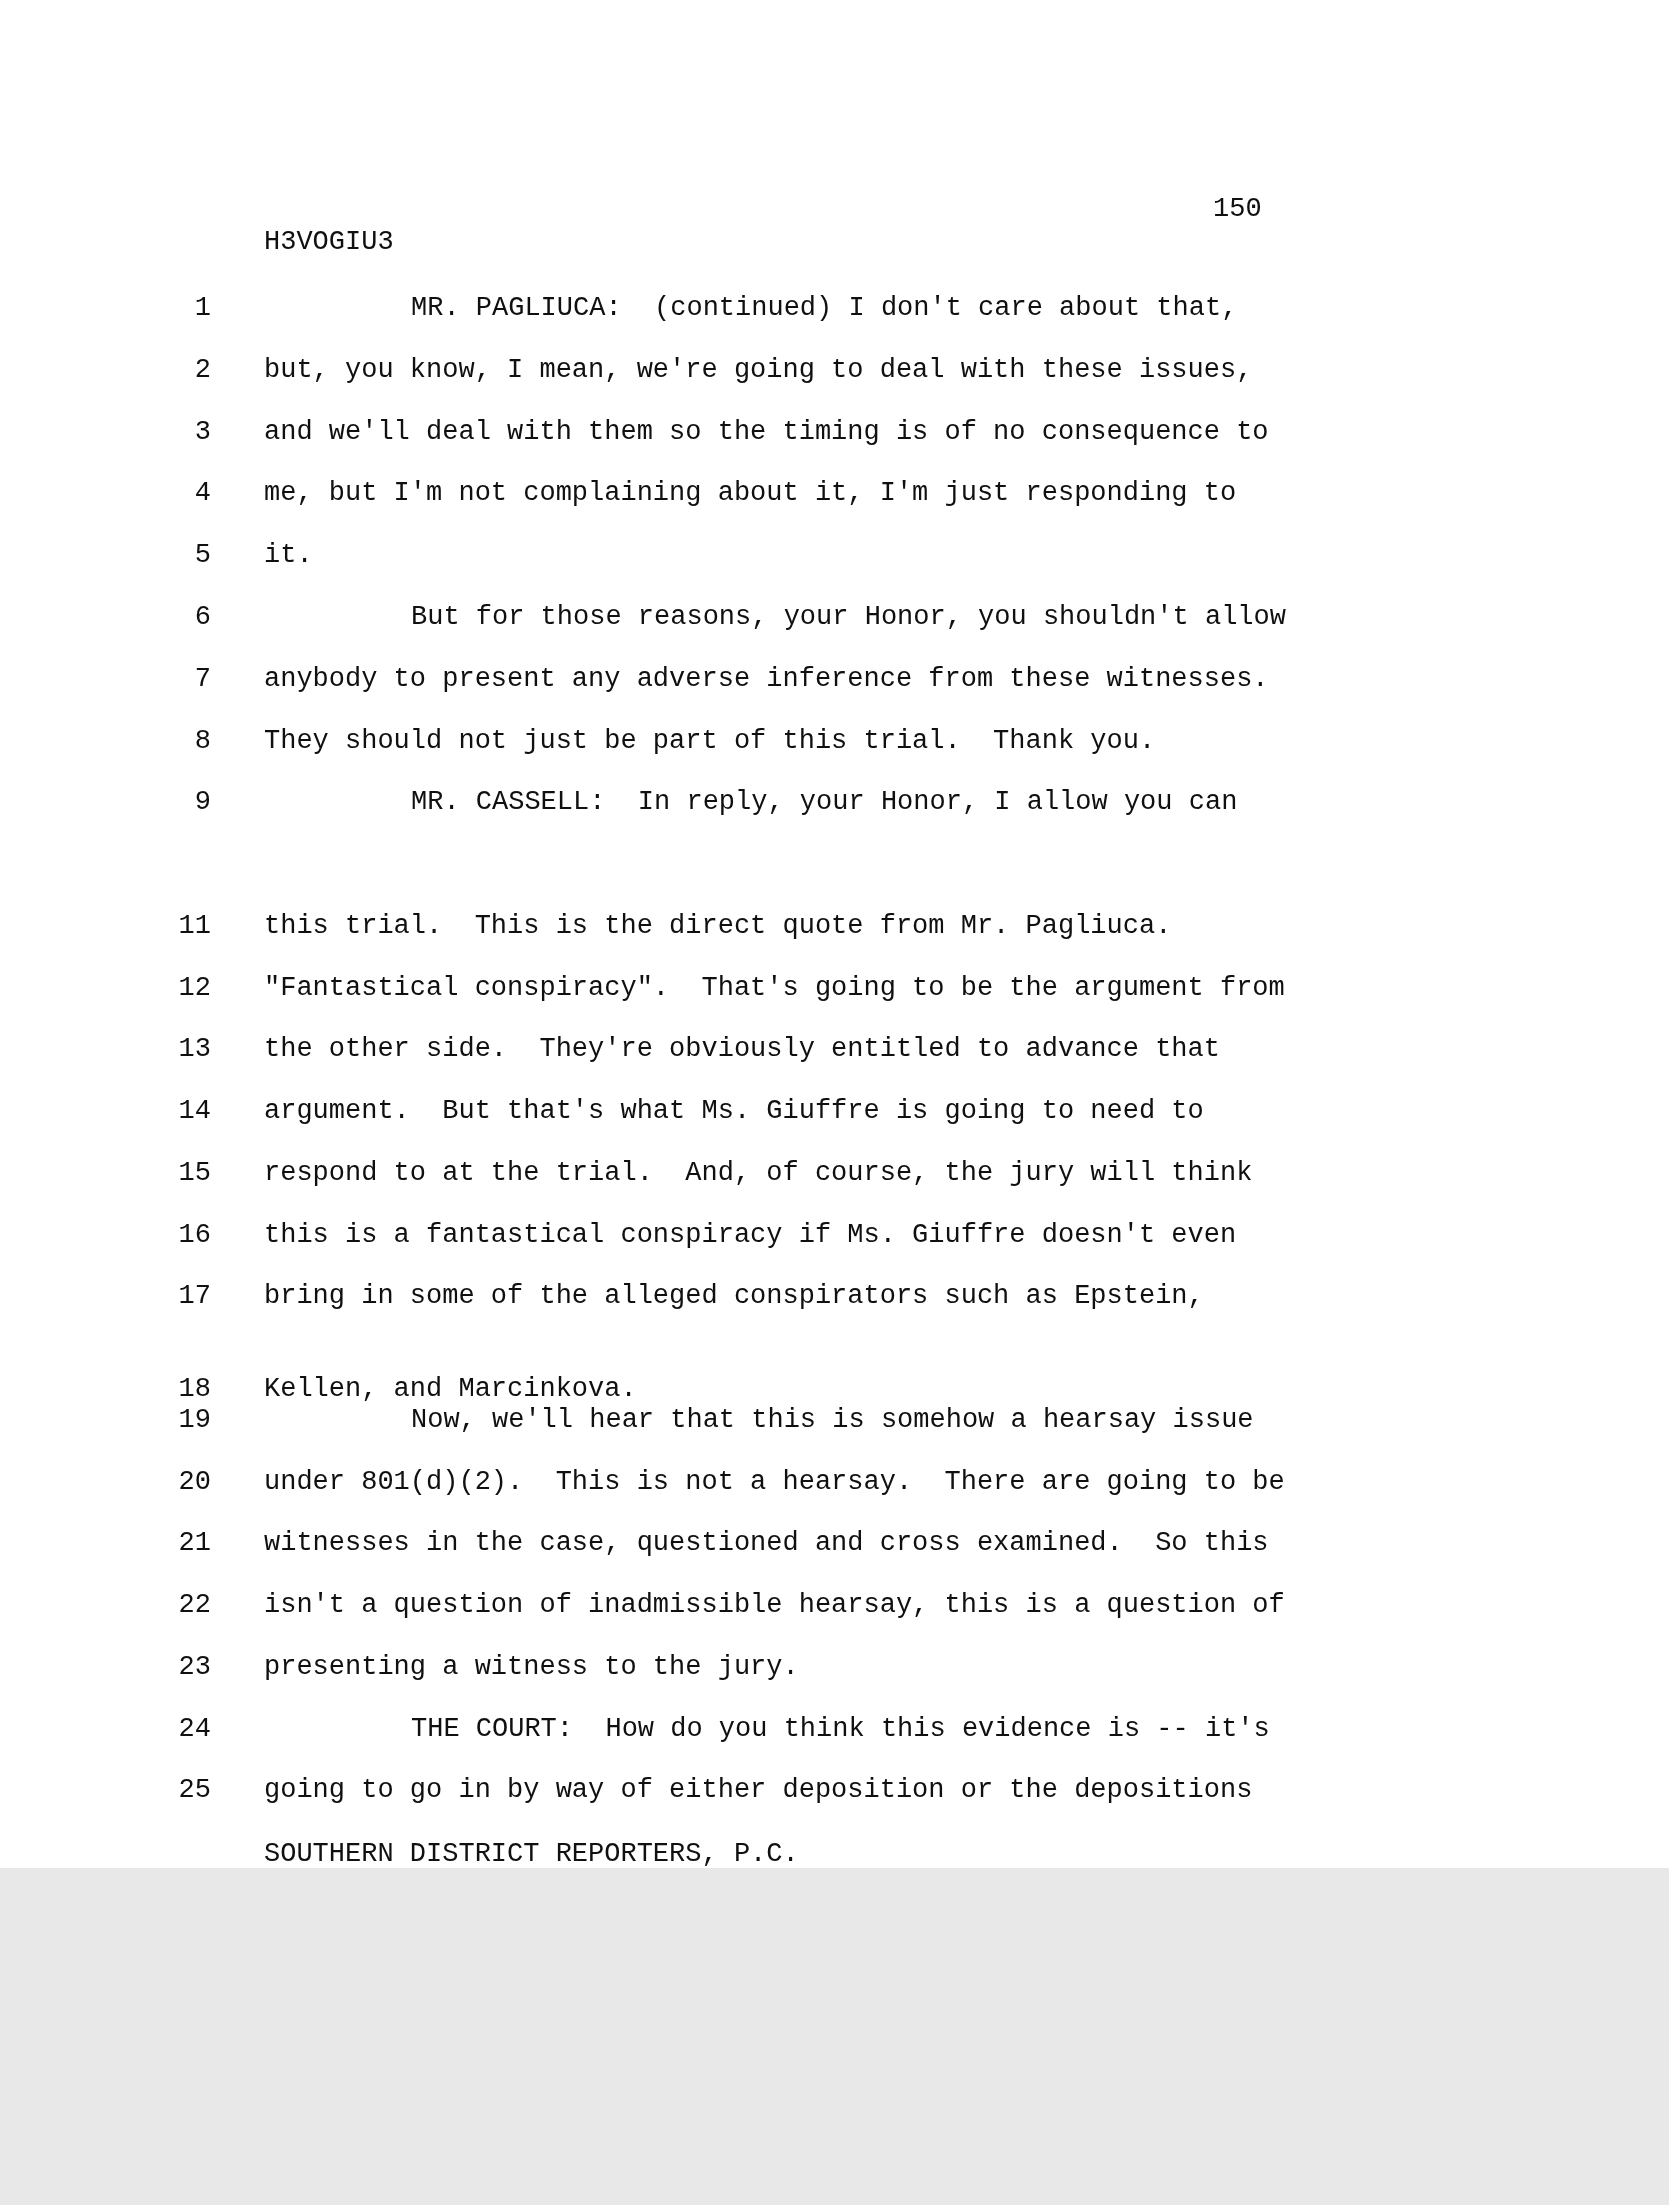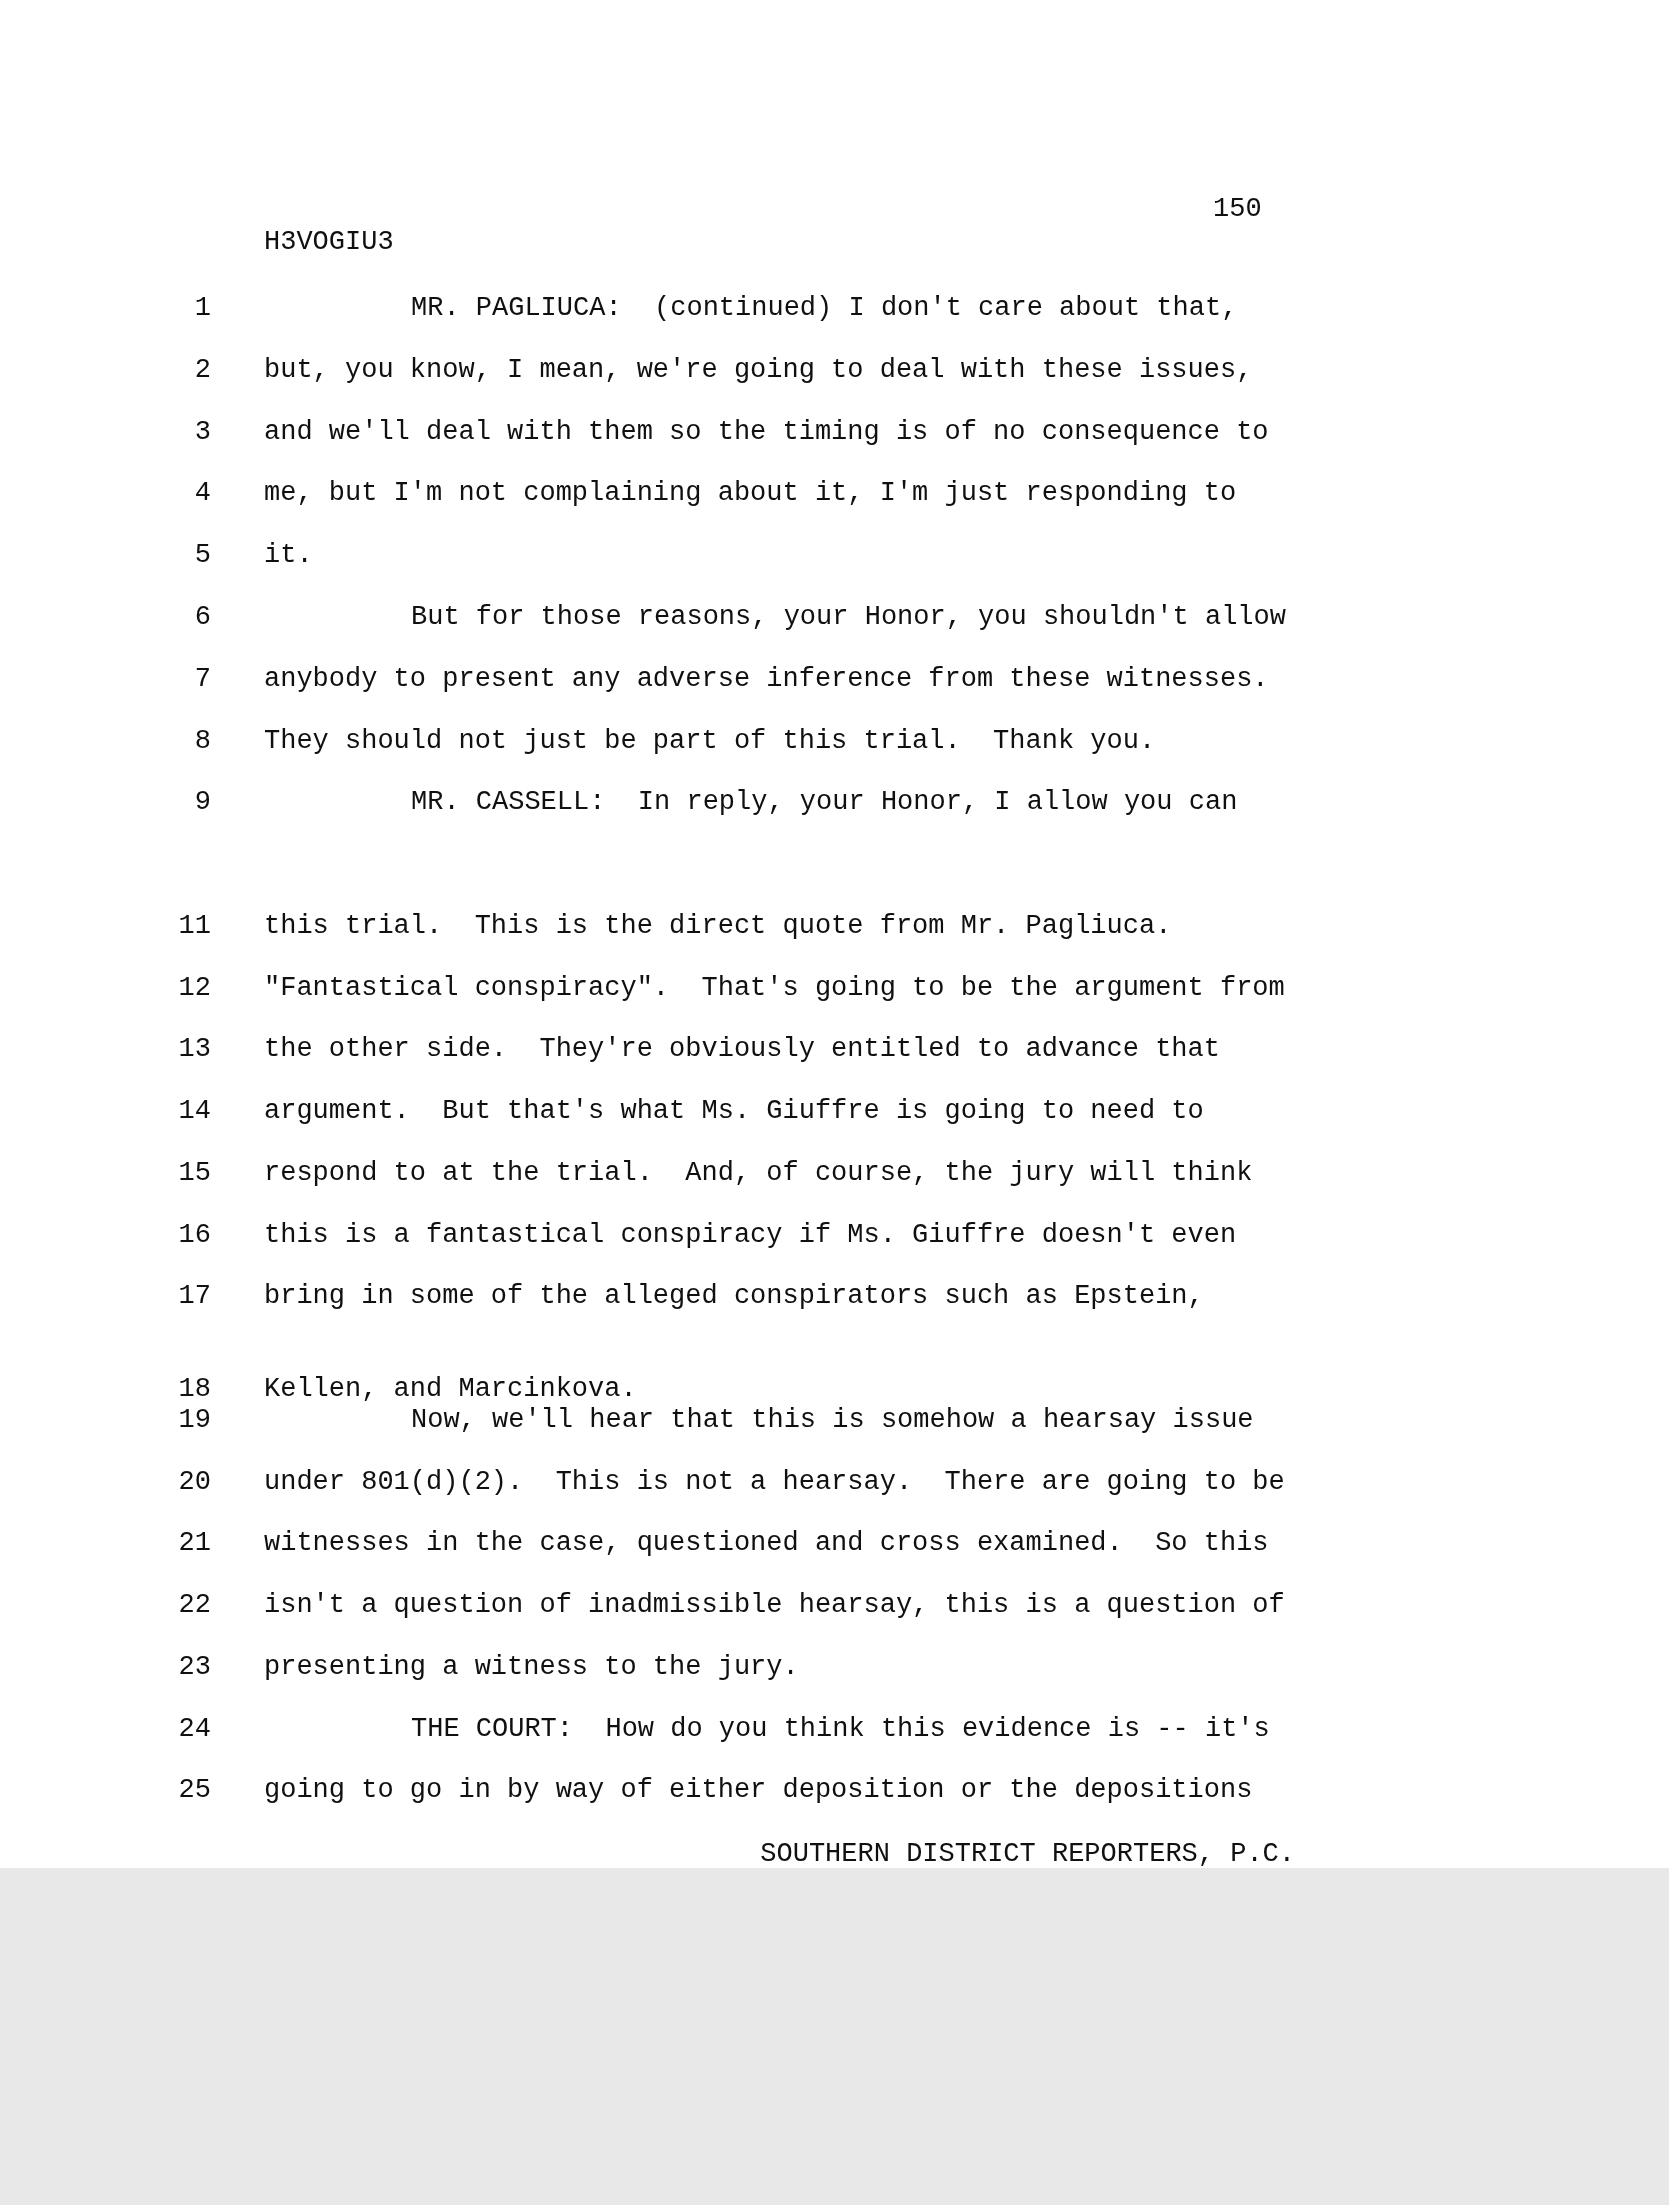--- a/index.html
+++ b/index.html
@@ -58,21 +58,21 @@
     left: 264px;
   }
   .line-text.indent {
     left: 411px;
     text-align: right;
   }
   .footer-line-1, .footer-line-2 {
     position: absolute;
     left: 264px;
     width: 1031px;
-    text-align: right;
+    text-align: left;
   }
   .footer-line-1 { top: 1841px; }
   .footer-line-2 { top: 1870px; }
   .bates-stamp {
     position: absolute;
     right: 37px;
     top: 2157px;
     font-family: "Liberation Sans", "DejaVu Sans", sans-serif;
     font-size: 32px;
     line-height: 1;

